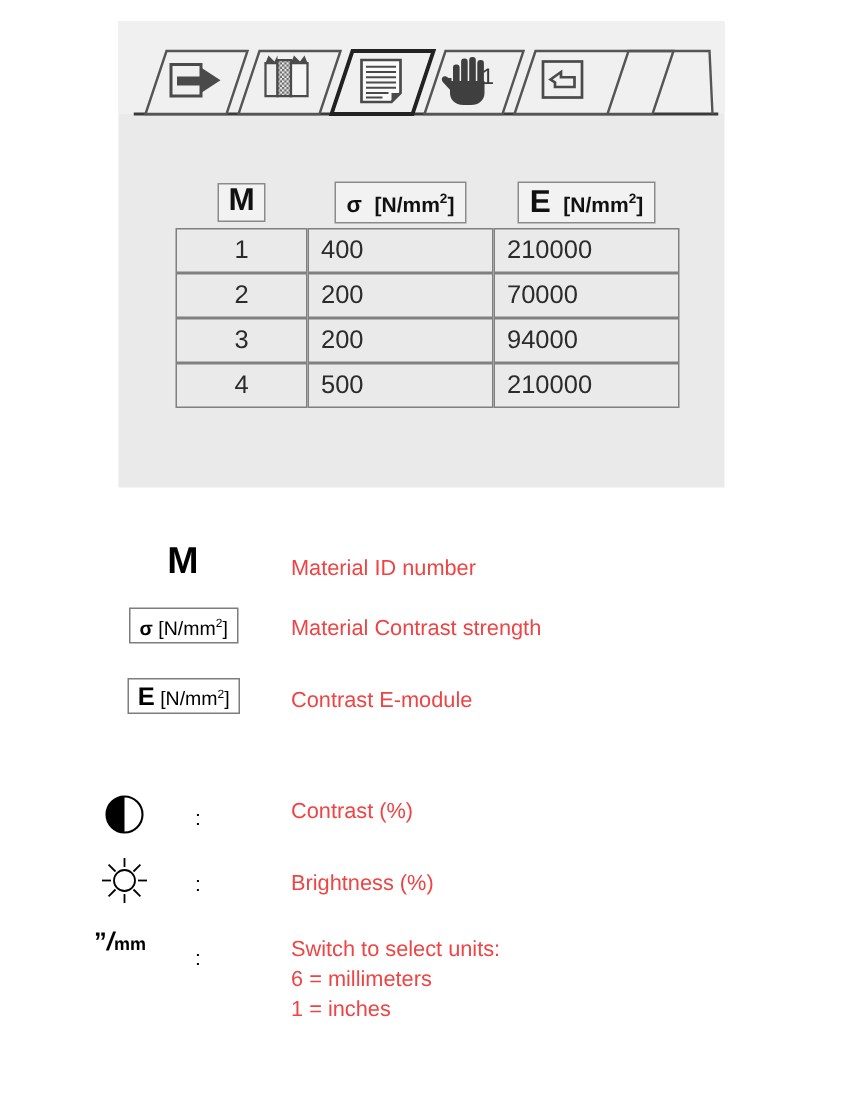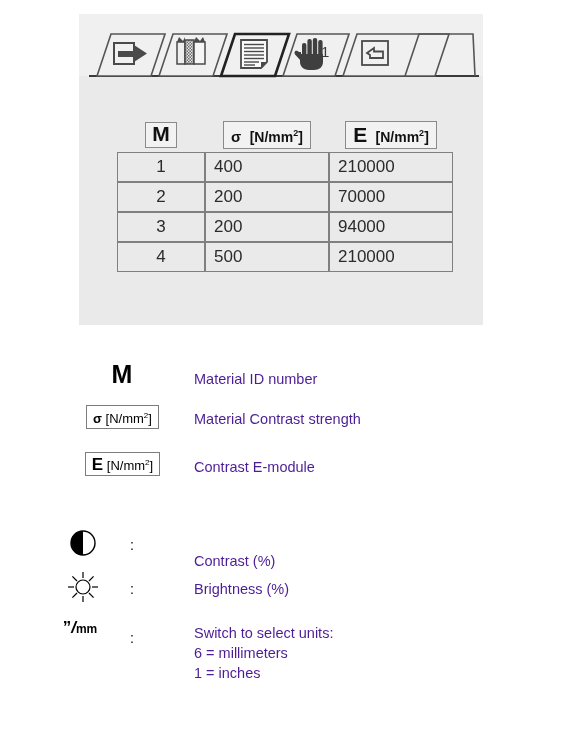--- a/index.html
+++ b/index.html
@@ -128,21 +128,21 @@
     position: absolute;
     left: 130px;
     font-size: 14px;
     color: #000;
   }
   .legend-desc {
     position: absolute;
     left: 194px;
     font-size: 14.5px;
     line-height: 20px;
-    color: #4c1d95;
+    color: #ef4444;
     white-space: pre-line;
   }
 
   .sym-m {
     font-weight: bold;
     font-size: 25px;
     letter-spacing: 1px;
     font-family: "Liberation Sans", sans-serif;
   }
   .sym-box {
@@ -324,21 +324,21 @@
 </div>
 
 <div class="legend-row" style="top:527px;">
   <div class="legend-sym" style="left:48px; width:70px;">
     <svg width="30" height="32" viewBox="0 0 30 32">
       <circle cx="15" cy="16" r="12" fill="#ffffff" stroke="#000000" stroke-width="1.4"></circle>
       <path d="M15,4 A12,12 0 0,0 15,28 Z" fill="#000000"></path>
     </svg>
   </div>
   <div class="legend-colon" style="top:10px;">:</div>
-  <div class="legend-desc" style="top:24px;">Contrast (%)</div>
+  <div class="legend-desc" style="top:4px;">Contrast (%)</div>
 </div>
 
 <div class="legend-row" style="top:570px;">
   <div class="legend-sym" style="left:48px; width:70px;">
     <svg width="34" height="34" viewBox="0 0 34 34">
       <circle cx="17" cy="17" r="7" fill="#ffffff" stroke="#000000" stroke-width="1.2"></circle>
       <g stroke="#000000" stroke-width="1.2">
         <line x1="17" y1="2" x2="17" y2="8"></line>
         <line x1="17" y1="26" x2="17" y2="32"></line>
         <line x1="2" y1="17" x2="8" y2="17"></line>

